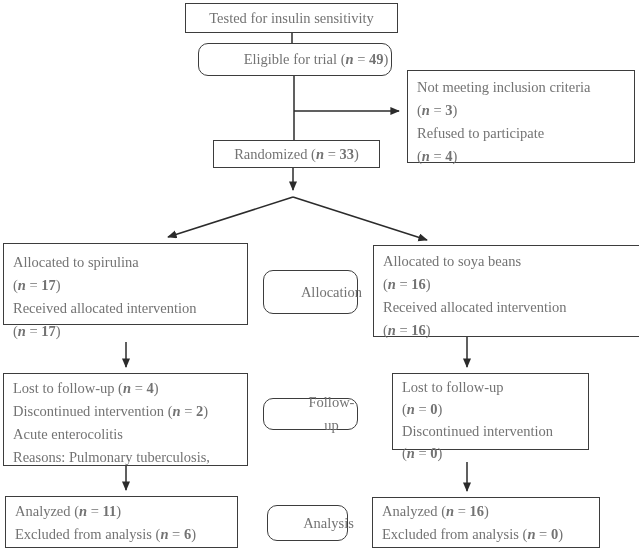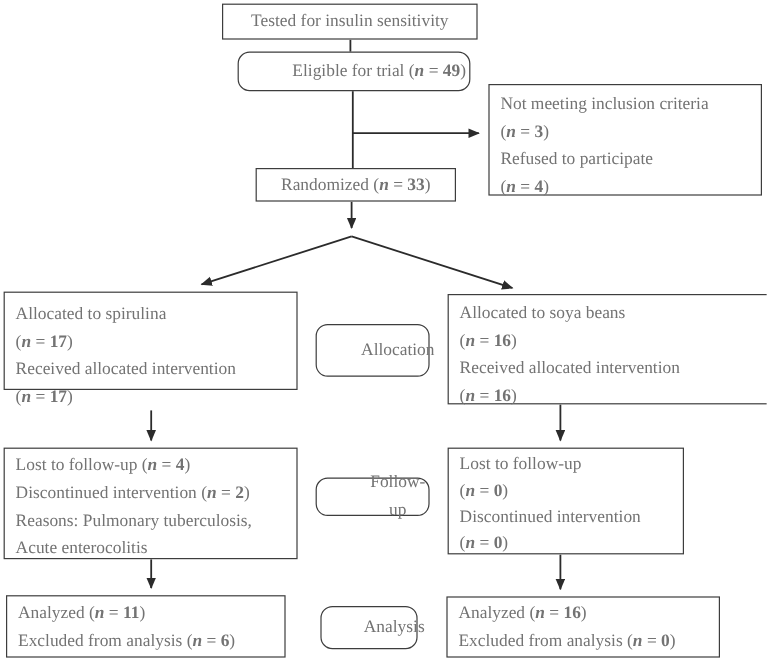--- a/index.html
+++ b/index.html
@@ -43,21 +43,21 @@
   
   #box-tested      { left: 185px; top: 3px;   width: 213px; height: 30px; }
   #box-eligible    { left: 198px; top: 43px;  width: 194px; height: 33px; }
   #box-excluded    { left: 407px; top: 70px;  width: 228px; height: 93px;  padding-top: 5px; }
   #box-randomized  { left: 213px; top: 140px; width: 167px; height: 28px; }
   #box-alloc-left  { left: 3px;   top: 243px; width: 245px; height: 82px;  padding-top: 7px; }
   #box-alloc-label { left: 263px; top: 270px; width: 95px;  height: 44px; }
   #box-alloc-right { left: 373px; top: 245px; width: 270px; height: 92px;  padding-top: 4px; }
   #box-fu-left     { left: 3px;   top: 373px; width: 245px; height: 93px;  padding-top: 3px; }
   #box-fu-label    { left: 263px; top: 398px; width: 95px;  height: 32px; }
-  #box-fu-right    { left: 373px; top: 373px; width: 197px; height: 89px;  padding-top: 2px; line-height: 22px; }
+  #box-fu-right    { left: 392px; top: 373px; width: 197px; height: 77px;  padding-top: 2px; line-height: 22px; }
   #box-an-left     { left: 5px;   top: 496px; width: 233px; height: 52px;  padding-top: 3px; }
   #box-an-label    { left: 267px; top: 505px; width: 81px;  height: 36px; }
   #box-an-right    { left: 372px; top: 497px; width: 228px; height: 51px;  padding-top: 2px; }
 </style>
 </head>
 <body>
 
 <div id="stage">
 
   <svg id="connectors" width="639" height="551" viewBox="0 0 639 551" xmlns="http://www.w3.org/2000/svg">
@@ -113,22 +113,22 @@
   <div id="box-alloc-right" class="box lefttext">
     <div>Allocated to soya beans</div>
     <div>(<span class="nvar">n</span> = <span class="nval">16</span>)</div>
     <div>Received allocated intervention</div>
     <div>(<span class="nvar">n</span> = <span class="nval">16</span>)</div>
   </div>
 
   <div id="box-fu-left" class="box lefttext">
     <div>Lost to follow-up (<span class="nvar">n</span> = <span class="nval">4</span>)</div>
     <div>Discontinued intervention (<span class="nvar">n</span> = <span class="nval">2</span>)</div>
+    <div>Acute enterocolitis</div>
     <div>Reasons: Pulmonary tuberculosis,</div>
-    <div>Acute enterocolitis</div>
   </div>
 
   <div id="box-fu-label" class="box rounded center">
     <span>Follow-up</span>
   </div>
 
   <div id="box-fu-right" class="box lefttext">
     <div>Lost to follow-up</div>
     <div>(<span class="nvar">n</span> = <span class="nval">0</span>)</div>
     <div>Discontinued intervention</div>

